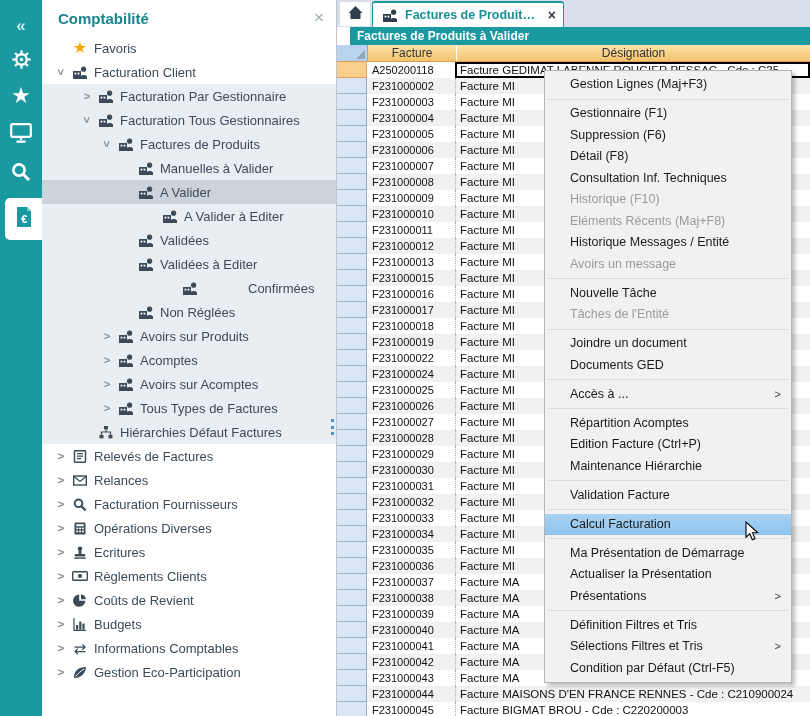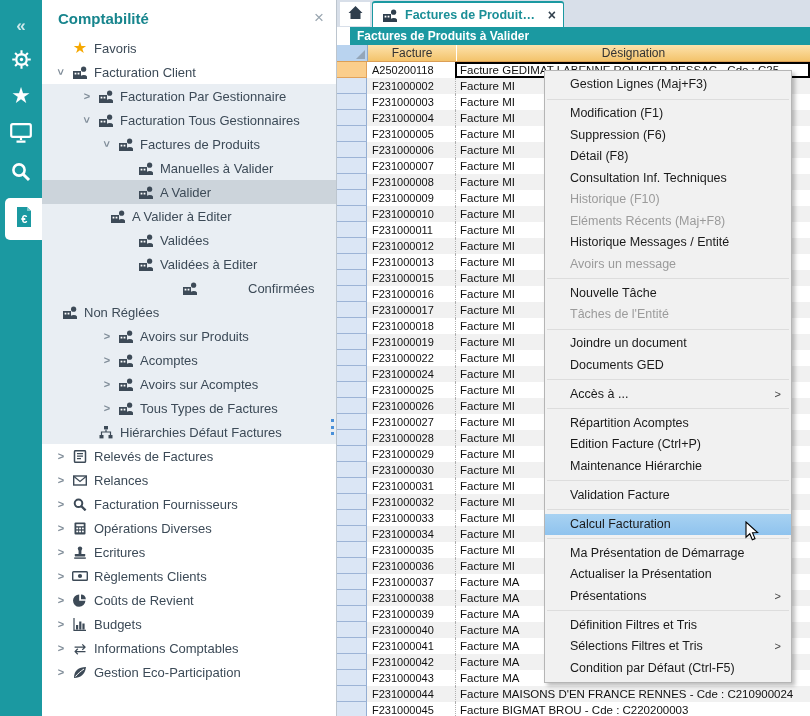--- a/index.html
+++ b/index.html
@@ -197,21 +197,21 @@
             <svg width="14" height="13" viewBox="0 0 14 13" fill="currentColor">
               <rect x="0" y="5" width="8" height="8"></rect>
               <rect x="1.6" y="6.7" width="1.8" height="1.8" fill="#fff"></rect>
               <rect x="4.6" y="6.7" width="1.8" height="1.8" fill="#fff"></rect>
               <circle cx="10.6" cy="3.2" r="2.6"></circle>
               <path d="M6.8 13 a3.9 3.9 0 0 1 7.8 0 Z"></path>
             </svg>
           </span>
           <span class="tlabel">A Valider</span>
         </div>
-        <div class="tree-row zone" style="padding-left: 48px;">
+        <div class="tree-row zone" style="padding-left: 100px;">
           <span class="chev"></span>
           <span class="ticon">
             <svg width="14" height="13" viewBox="0 0 14 13" fill="currentColor">
               <rect x="0" y="5" width="8" height="8"></rect>
               <rect x="1.6" y="6.7" width="1.8" height="1.8" fill="#fff"></rect>
               <rect x="4.6" y="6.7" width="1.8" height="1.8" fill="#fff"></rect>
               <circle cx="10.6" cy="3.2" r="2.6"></circle>
               <path d="M6.8 13 a3.9 3.9 0 0 1 7.8 0 Z"></path>
             </svg>
           </span>
@@ -249,21 +249,21 @@
             <svg width="14" height="13" viewBox="0 0 14 13" fill="currentColor">
               <rect x="0" y="5" width="8" height="8"></rect>
               <rect x="1.6" y="6.7" width="1.8" height="1.8" fill="#fff"></rect>
               <rect x="4.6" y="6.7" width="1.8" height="1.8" fill="#fff"></rect>
               <circle cx="10.6" cy="3.2" r="2.6"></circle>
               <path d="M6.8 13 a3.9 3.9 0 0 1 7.8 0 Z"></path>
             </svg>
           </span>
           <span class="tlabel">Confirmées</span>
         </div>
-        <div class="tree-row zone" style="">
+        <div class="tree-row zone" style="padding-left: 76px;">
           <span class="chev"></span>
           <span class="ticon">
             <svg width="14" height="13" viewBox="0 0 14 13" fill="currentColor">
               <rect x="0" y="5" width="8" height="8"></rect>
               <rect x="1.6" y="6.7" width="1.8" height="1.8" fill="#fff"></rect>
               <rect x="4.6" y="6.7" width="1.8" height="1.8" fill="#fff"></rect>
               <circle cx="10.6" cy="3.2" r="2.6"></circle>
               <path d="M6.8 13 a3.9 3.9 0 0 1 7.8 0 Z"></path>
             </svg>
           </span>
@@ -681,21 +681,21 @@
           <div class="selcell"></div>
           <div class="fcell">F231000045</div>
           <div class="dcell">Facture BIGMAT BROU - Cde : C220200003</div>
         </div>
       </div>
   </div>
 
   <div class="menu">
       <div class="mi"><span>Gestion Lignes (Maj+F3)</span></div>
       <div class="msep"></div>
-      <div class="mi"><span>Modification (F1)</span></div>
+      <div class="mi"><span>Gestionnaire (F1)</span></div>
       <div class="mi"><span>Suppression (F6)</span></div>
       <div class="mi"><span>Détail (F8)</span></div>
       <div class="mi"><span>Consultation Inf. Techniques</span></div>
       <div class="mi disabled"><span>Historique (F10)</span></div>
       <div class="mi disabled"><span>Eléments Récents (Maj+F8)</span></div>
       <div class="mi"><span>Historique Messages / Entité</span></div>
       <div class="mi disabled"><span>Avoirs un message</span></div>
       <div class="msep"></div>
       <div class="mi"><span>Nouvelle Tâche</span></div>
       <div class="mi disabled"><span>Tâches de l'Entité</span></div>

